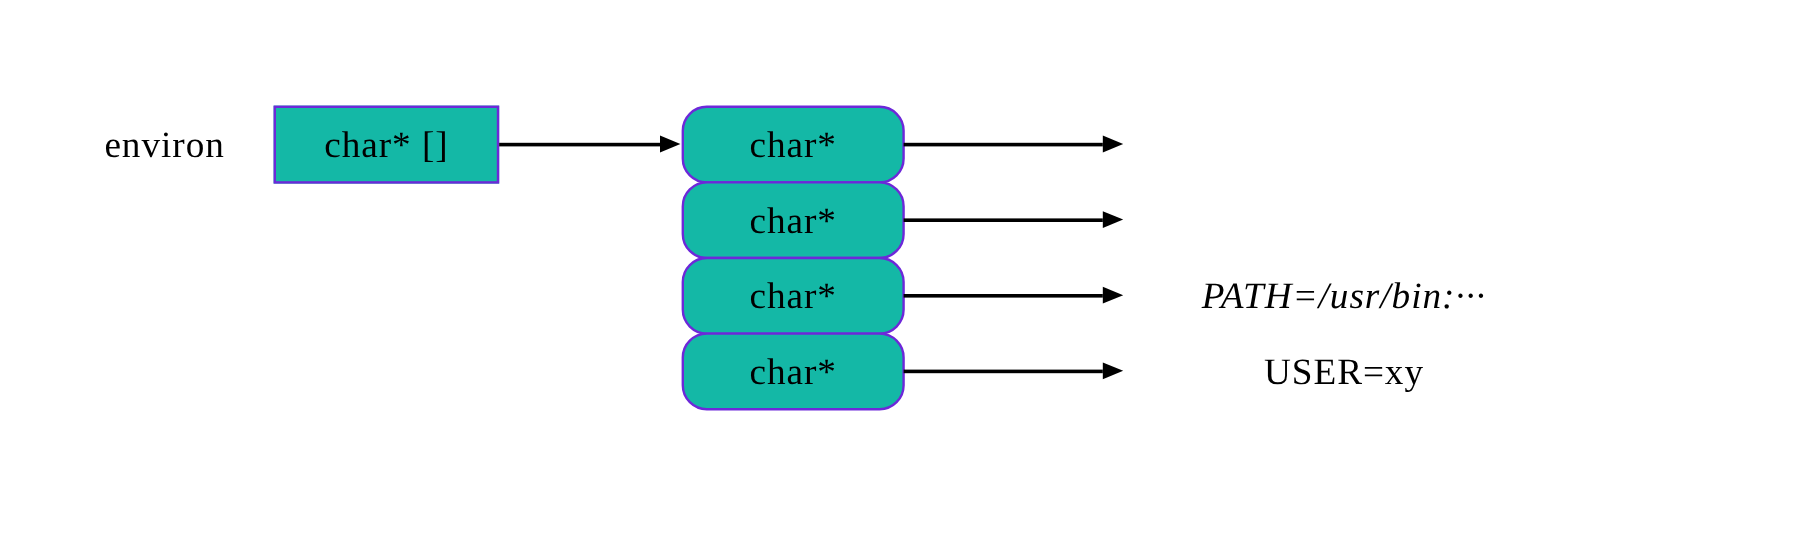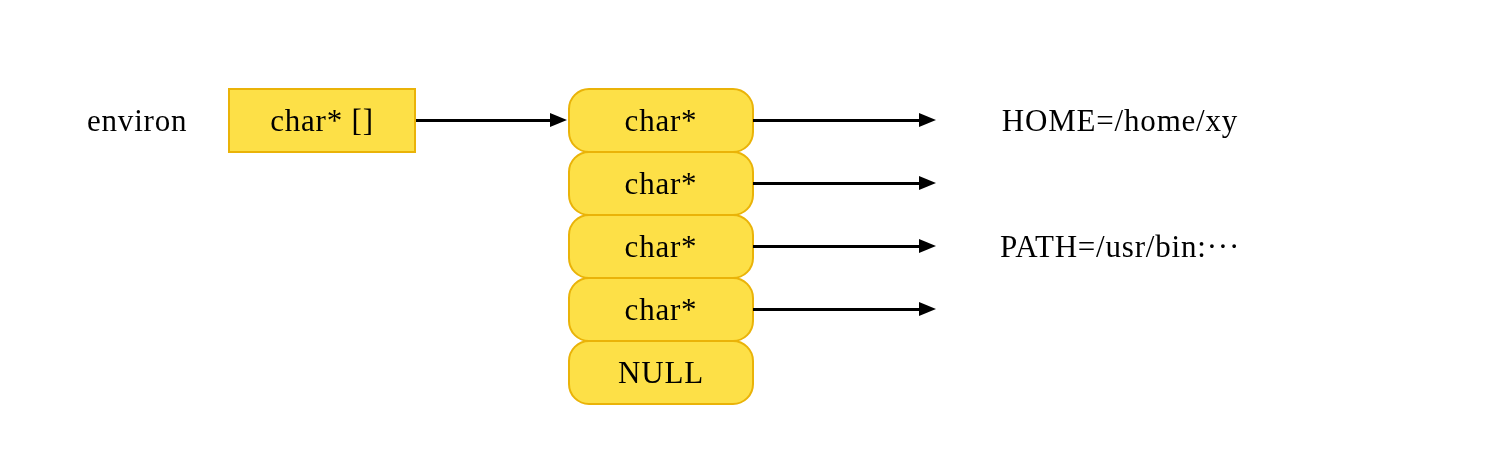--- a/index.html
+++ b/index.html
@@ -21,27 +21,27 @@
     position: absolute;
     display: flex;
     align-items: center;
     font-size: 31px;
     letter-spacing: 0.8px;
     white-space: nowrap;
   }
   .box {
     position: absolute;
     box-sizing: border-box;
-    border: 2px solid #eab308;
+    border: 2px solid #6d28d9;
     display: flex;
     align-items: center;
     justify-content: center;
     font-size: 31px;
     letter-spacing: 0.8px;
-    background: #fde047;
+    background: #14b8a6;
   }
   .cell {
     left: 568px;
     width: 186px;
     height: 65px;
     border-radius: 21px;
   }
   .arrow {
     position: absolute;
     height: 2.5px;
@@ -80,23 +80,22 @@
   <div class="txt" style="left:87px; top:88px; height:65px;">environ</div>
 
   <div class="box" style="left:228px; top:88px; width:188px; height:65px;">char* []</div>
 
   <div class="arrow" style="left:416px; top:119px; width:134px;"></div>
 
   <div class="box cell" style="top:88px;">char*</div>
   <div class="box cell" style="top:151px;">char*</div>
   <div class="box cell" style="top:214px;">char*</div>
   <div class="box cell" style="top:277px;">char*</div>
-  <div class="box cell" style="top:340px;">NULL</div>
 
   <div class="arrow" style="left:753px; top:119px; width:166px;"></div>
   <div class="arrow" style="left:753px; top:182px; width:166px;"></div>
   <div class="arrow" style="left:753px; top:245px; width:166px;"></div>
   <div class="arrow" style="left:753px; top:308px; width:166px;"></div>
 
-  <div class="env-line" style="top:88px;">HOME=/home/xy</div>
-  <div class="env-line" style="top:214px;">PATH=/usr/bin:···</div>
+  <div class="env-line" style="top:214px;font-style:italic;">PATH=/usr/bin:···</div>
+  <div class="env-line" style="top:277px;">USER=xy</div>
 
 </div>
 
 </body></html>

